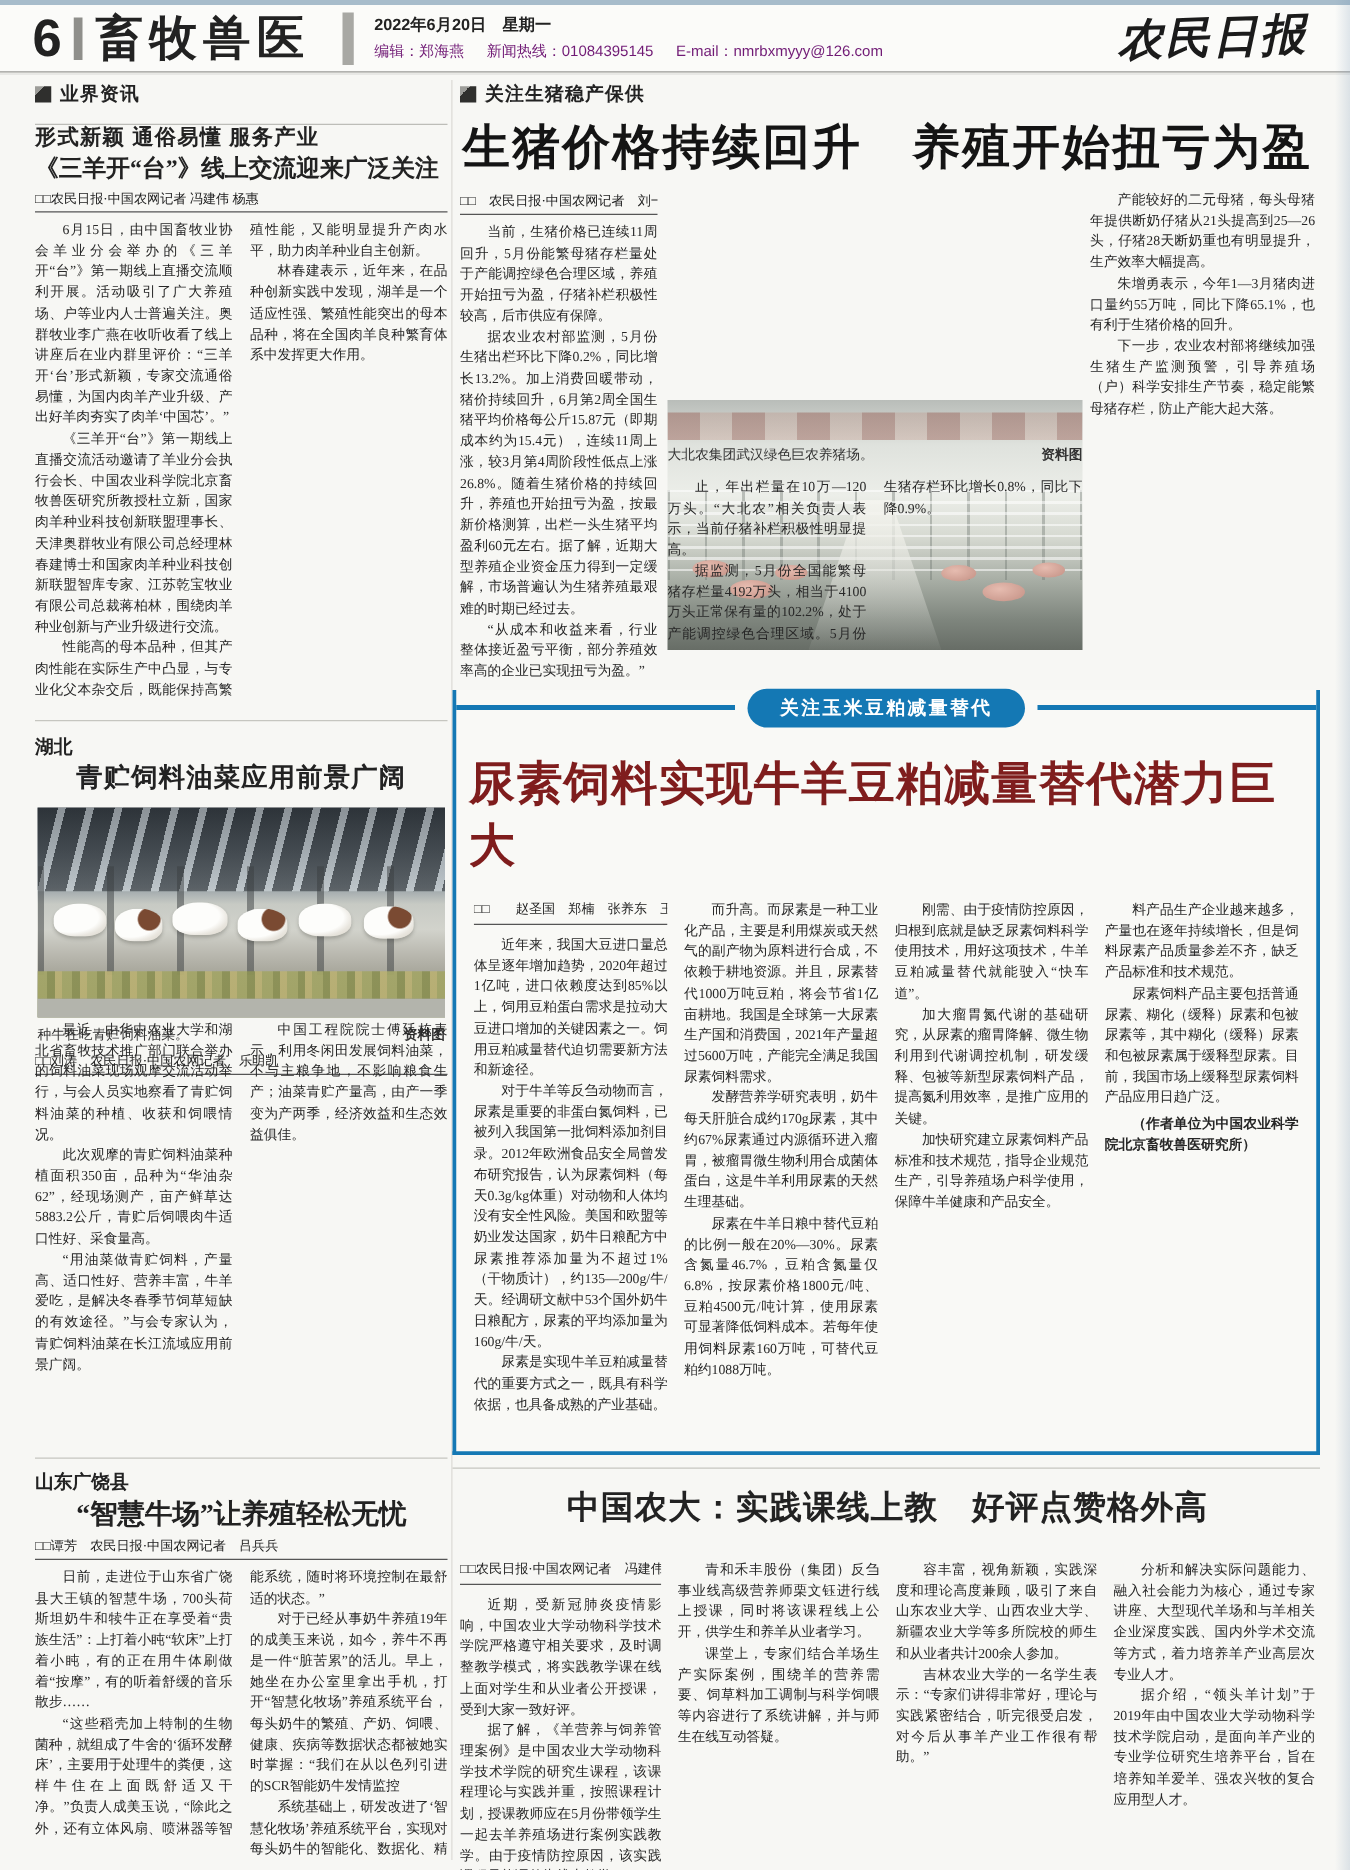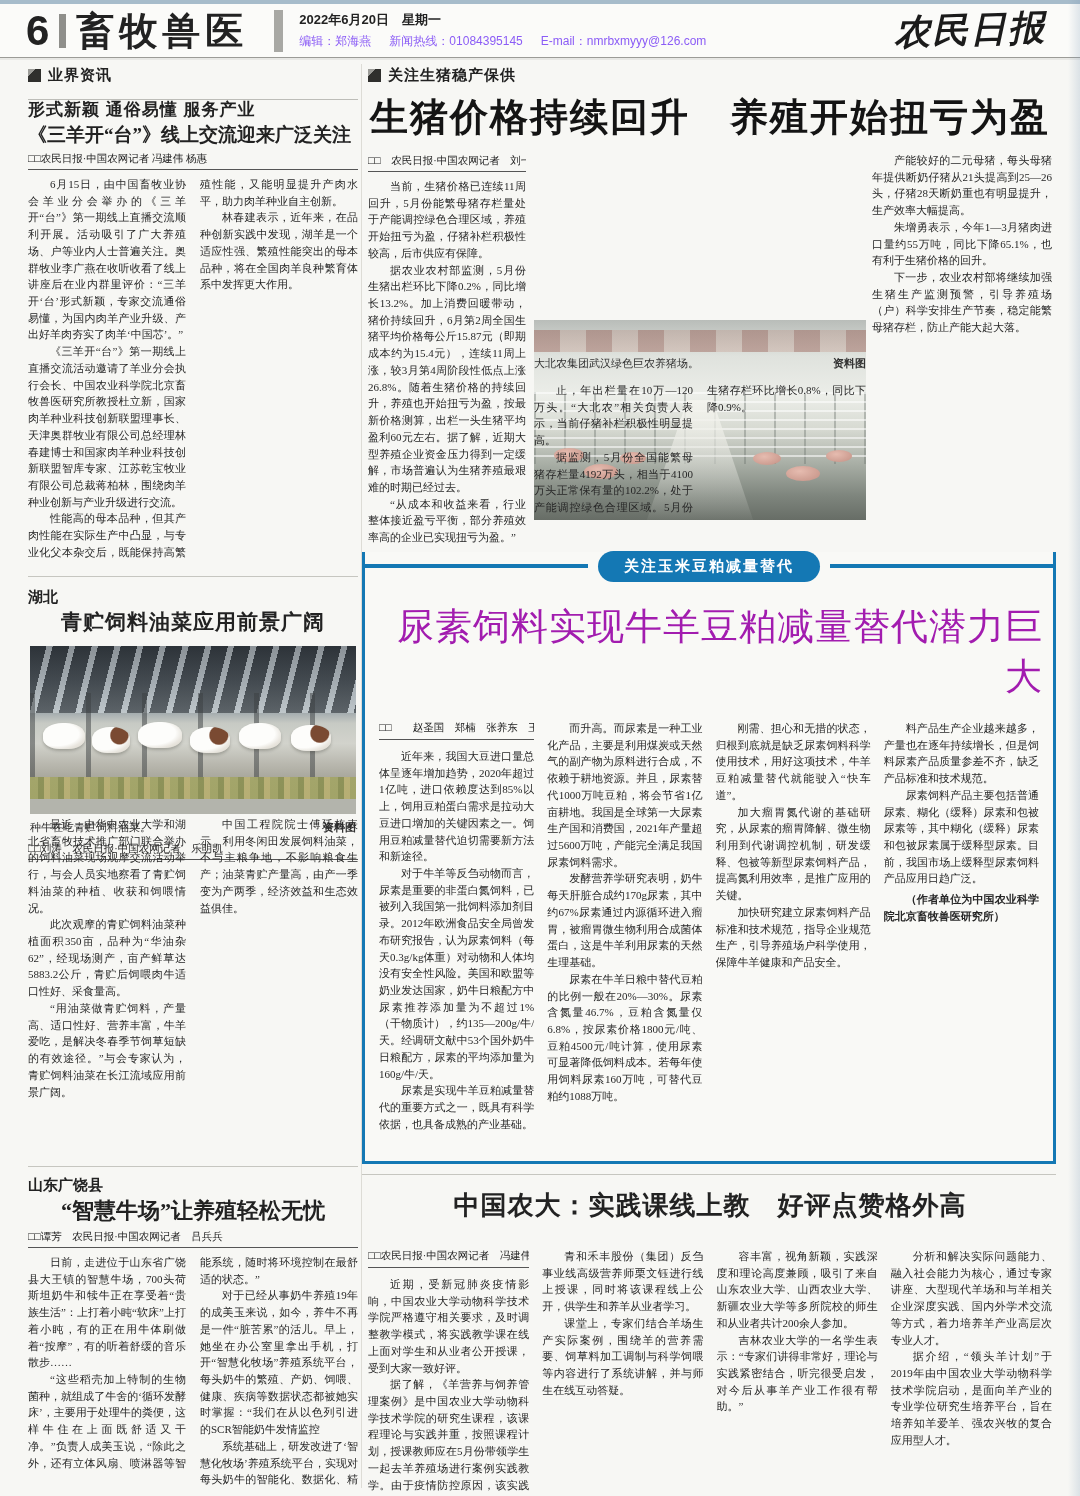--- a/index.html
+++ b/index.html
@@ -13,21 +13,21 @@
 
   
   .topbar{left:0;top:4px;width:1080px;height:54px;display:flex;align-items:center;padding-left:26px;box-sizing:border-box;
           border-bottom:1px solid #9b9b97;box-shadow:0 2px 0 rgba(0,0,0,.06);background:#fbfbf9;}
   .pagenum{font-size:42px;font-weight:900;line-height:1;}
   .hbar{width:7px;height:34px;background:#8f8f8b;margin:0 10px;}
   .sectiontitle{font-size:38px;font-weight:900;letter-spacing:5px;line-height:1;}
   .hbar2{width:9px;height:42px;background:#a8a8a4;margin:0 16px 0 26px;}
   .meta{display:flex;flex-direction:column;justify-content:center;gap:4px;}
   .meta .l1{font-size:13px;font-weight:700;}
-  .meta .l2{font-size:12px;display:flex;gap:18px;color:#8b5cf6;}
+  .meta .l2{font-size:12px;display:flex;gap:18px;color:#701a75;}
   .masthead{margin-left:auto;margin-right:34px;font-size:36px;font-weight:700;font-style:italic;
             transform:rotate(-2deg);letter-spacing:2px;color:#1b1b1b;}
 
   
   .kicker{display:flex;align-items:center;gap:7px;border-bottom:1px solid #bdbdb8;padding-bottom:14px;}
   .kicker-ico{width:13px;height:13px;background:linear-gradient(135deg,#9d9d99 0 30%,#2f2f2d 30% 100%);flex:none;}
   .kicker-label{font-size:15px;font-weight:800;letter-spacing:1px;}
   .byline{font-size:10.5px;color:#222;border-bottom:1px solid #555;padding-bottom:3px;white-space:nowrap;overflow:hidden;}
   .bodytext{font-size:11px;line-height:1.52;color:#272727;overflow:hidden;}
   .bodytext p{margin:0;text-indent:2em;text-align:justify;}
@@ -95,21 +95,21 @@
           background:repeating-linear-gradient(90deg,#a3a568 0 8px,#8c9156 8px 14px,#b9b074 14px 20px);}
   .c-floor{position:absolute;bottom:0;left:0;right:0;height:9%;background:#b3b4ac;}
 
   
   .urea-box{left:362px;top:552px;width:694px;height:612px;box-sizing:border-box;
             border-left:3px solid #1478b4;border-right:3px solid #1478b4;border-bottom:3px solid #1478b4;background:#f9f9f6;}
   .banner-row{display:flex;align-items:center;height:32px;margin-top:-2px;}
   .banner-line{flex:1;height:4px;background:#1478b4;}
   .banner-pill{background:#1478b4;color:#fff;font-size:15px;font-weight:800;letter-spacing:2px;
                padding:6px 26px;border-radius:999px;margin:0 10px;white-space:nowrap;font-family:"Liberation Sans","DejaVu Sans",sans-serif;}
-  .urea-title{margin:20px 10px 0 10px;font-size:37px;font-weight:400;text-align:right;letter-spacing:1px;color:#a21caf;}
+  .urea-title{margin:20px 10px 0 10px;font-size:37px;font-weight:700;text-align:left;letter-spacing:1px;color:#7f1d1d;}
   .urea-cols{display:flex;gap:13px;margin:18px 14px 0 14px;height:470px;overflow:hidden;}
   .urea-cols .col{flex:1;min-width:0;}
   .attribution{font-weight:700;text-indent:2em;text-align:justify;margin-top:4px;font-size:11px;line-height:1.5;}
 
   .rule-r1{left:362px;top:1174px;width:694px;}
   .cau-title{left:368px;top:1188px;width:684px;font-size:26px;font-weight:900;text-align:center;letter-spacing:1px;}
   .cau-cols{left:368px;top:1248px;width:684px;height:248px;display:flex;gap:13px;overflow:hidden;}
   .cau-cols .col{flex:1;min-width:0;}
   .colstack .byline{display:block;margin-bottom:8px;}
 </style>
@@ -243,21 +243,21 @@
             <p>对于牛羊等反刍动物而言，尿素是重要的非蛋白氮饲料，已被列入我国第一批饲料添加剂目录。2012年欧洲食品安全局曾发布研究报告，认为尿素饲料（每天0.3g/kg体重）对动物和人体均没有安全性风险。美国和欧盟等奶业发达国家，奶牛日粮配方中尿素推荐添加量为不超过1%（干物质计），约135—200g/牛/天。经调研文献中53个国外奶牛日粮配方，尿素的平均添加量为160g/牛/天。</p>
             <p>尿素是实现牛羊豆粕减量替代的重要方式之一，既具有科学依据，也具备成熟的产业基础。</p>
           </div>
       </div>
       <div class="col bodytext">
           <p>而升高。而尿素是一种工业化产品，主要是利用煤炭或天然气的副产物为原料进行合成，不依赖于耕地资源。并且，尿素替代1000万吨豆粕，将会节省1亿亩耕地。我国是全球第一大尿素生产国和消费国，2021年产量超过5600万吨，产能完全满足我国尿素饲料需求。</p>
           <p>发酵营养学研究表明，奶牛每天肝脏合成约170g尿素，其中约67%尿素通过内源循环进入瘤胃，被瘤胃微生物利用合成菌体蛋白，这是牛羊利用尿素的天然生理基础。</p>
           <p>尿素在牛羊日粮中替代豆粕的比例一般在20%—30%。尿素含氮量46.7%，豆粕含氮量仅6.8%，按尿素价格1800元/吨、豆粕4500元/吨计算，使用尿素可显著降低饲料成本。若每年使用饲料尿素160万吨，可替代豆粕约1088万吨。</p>
         </div>
       <div class="col bodytext">
-          <p>刚需、担心和无措的状态，归根到底就是缺乏尿素饲料科学使用技术，用好这项技术，牛羊豆粕减量替代就能驶入“快车道”。</p>
+          <p>刚需、由于疫情防控原因，归根到底就是缺乏尿素饲料科学使用技术，用好这项技术，牛羊豆粕减量替代就能驶入“快车道”。</p>
           <p>加大瘤胃氮代谢的基础研究，从尿素的瘤胃降解、微生物利用到代谢调控机制，研发缓释、包被等新型尿素饲料产品，提高氮利用效率，是推广应用的关键。</p>
           <p>加快研究建立尿素饲料产品标准和技术规范，指导企业规范生产，引导养殖场户科学使用，保障牛羊健康和产品安全。</p>
         </div>
       <div class="col bodytext">
         <div>
             <p>料产品生产企业越来越多，产量也在逐年持续增长，但是饲料尿素产品质量参差不齐，缺乏产品标准和技术规范。</p>
             <p>尿素饲料产品主要包括普通尿素、糊化（缓释）尿素和包被尿素等，其中糊化（缓释）尿素和包被尿素属于缓释型尿素。目前，我国市场上缓释型尿素饲料产品应用日趋广泛。</p>
           </div>
         <div class="attribution">（作者单位为中国农业科学院北京畜牧兽医研究所）</div>
       </div>

